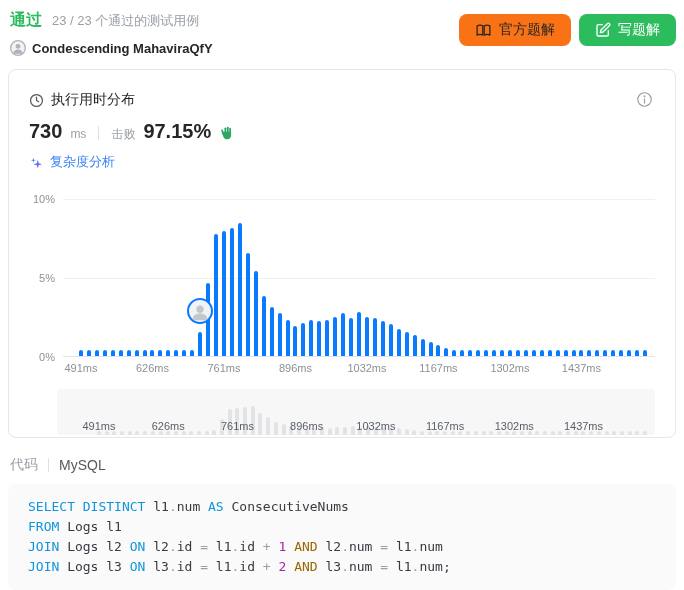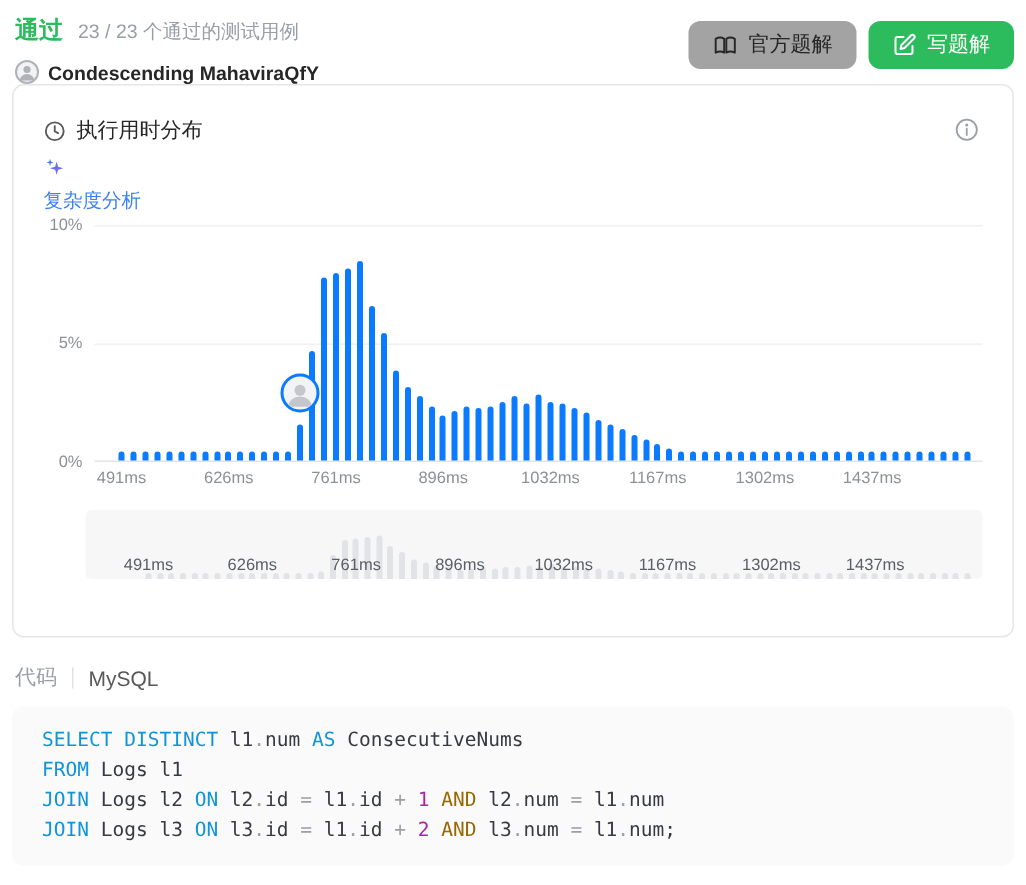--- a/index.html
+++ b/index.html
@@ -12,36 +12,36 @@
   .status-row { display:flex; align-items:baseline; gap:10px; margin-top:2px; }
   .status { color:#2cbb5d; font-size:16px; font-weight:bold; }
   .tests { color:#999fa6; font-size:13px; }
   .user-row { display:flex; align-items:center; gap:6px; margin-top:9px; }
   .user-name { color:#262626; font-size:13px; font-weight:bold; }
   .submitted { color:#999fa6; font-size:13px; }
   .header-buttons { position:absolute; right:0; top:4px; display:flex; gap:8px; }
   .btn { display:flex; align-items:center; gap:7px; height:32px; padding:0 16px;
     border:none; border-radius:8px; font-size:14px; font-weight:500; cursor:pointer;
     font-family:"Liberation Sans", sans-serif; }
-  .btn-plain { background:#a3a3a3; color:#262626; }
+  .btn-plain { background:#f97316; color:#262626; }
   .btn-green { background:#2cbb5d; color:#ffffff; }
 
   
-  .card { width:668px; height:369px; background:#fff;
+  .card { margin-top:13px; width:668px; height:369px; background:#fff;
     border:1px solid #e6e6e6; border-radius:8px; padding:20px 20px 22px 20px; position:relative; }
   .card-title-row { display:flex; align-items:center; gap:7px; height:20px; }
   .card-title { color:#262626; font-size:14px; font-weight:500; }
   .info-btn { position:absolute; right:20px; top:18px; width:22px; height:22px;
     display:flex; align-items:center; justify-content:center; cursor:pointer; background:none; border:none; }
   .stats-row { display:flex; align-items:baseline; gap:8px; margin-top:10px; height:26px; }
   .stat-value { color:#262626; font-size:20px; font-weight:bold; }
   .stat-unit { color:#999fa6; font-size:12px; }
   .stat-divider { width:1px; height:14px; background:#e0e0e0; align-self:center; margin:0 4px; }
   .beats-label { color:#999fa6; font-size:12px; }
-  .link-row { display:flex; align-items:flex-start; gap:6px; margin-top:7px; height:18px; cursor:pointer;flex-direction:column; }
+  .link-row { display:flex; align-items:flex-end; gap:6px; margin-top:7px; height:18px; cursor:pointer; }
   .link-text { color:#3b82f6; font-size:13px; }
 
   
   .chart-wrap { margin-top:28px; display:flex;align-items:center; }
   .y-axis { width:34px; position:relative; height:158px; }
   .y-axis span { position:absolute; right:8px; transform:translateY(-50%);
     color:#8c9196; font-size:11px; }
   .plot { flex:1; position:relative; height:158px; }
   .gridline { position:absolute; left:0; right:0; height:1px; background:#f0f0f0; }
   .baseline { position:absolute; left:0; right:0; bottom:0; height:1px; background:#e4e4e4; }
@@ -129,20 +129,36 @@
       <span class="card-title">执行用时分布</span>
     </div>
     <button class="info-btn">
       <svg width="17" height="17" viewBox="0 0 24 24" fill="none" stroke="#9aa0a6" stroke-width="1.7" stroke-linecap="round">
         <circle cx="12" cy="12" r="9.5"></circle>
         <path d="M12 11 V17"></path>
         <circle cx="12" cy="7.5" r="0.6" fill="#9aa0a6"></circle>
       </svg>
     </button>
 
+    <div class="stats-row">
+      <span class="stat-value">730</span>
+      <span class="stat-unit">ms</span>
+      <span class="stat-divider"></span>
+      <span class="beats-label">击败</span>
+      <span class="stat-value">97.15%</span>
+      <span class="icon" style="align-self:center;">
+        <svg width="16" height="16" viewBox="0 0 24 24" fill="#2fa764">
+          <rect x="4.2" y="6.5" width="2.6" height="9" rx="1.3" transform="rotate(-18 5.5 11)"></rect>
+          <rect x="8.2" y="3.6" width="2.8" height="12" rx="1.4"></rect>
+          <rect x="11.8" y="2.8" width="2.8" height="13" rx="1.4"></rect>
+          <rect x="15.3" y="4.2" width="2.7" height="11.5" rx="1.35"></rect>
+          <path d="M5.5 12 C5.5 18.5 8.5 21.5 12.2 21.5 C16.5 21.5 18.2 18.6 18.2 14.5 L18.2 10 L5.5 10 Z"></path>
+        </svg>
+      </span>
+    </div>
 
     <div class="link-row">
       <span class="icon">
         <svg width="15" height="15" viewBox="0 0 24 24">
           <defs>
             <linearGradient id="sg" x1="0" y1="0" x2="1" y2="1">
               <stop offset="0" stop-color="#3b82f6"></stop>
                 <stop offset="1" stop-color="#9b5cf7"></stop>
             </linearGradient>
           </defs>

